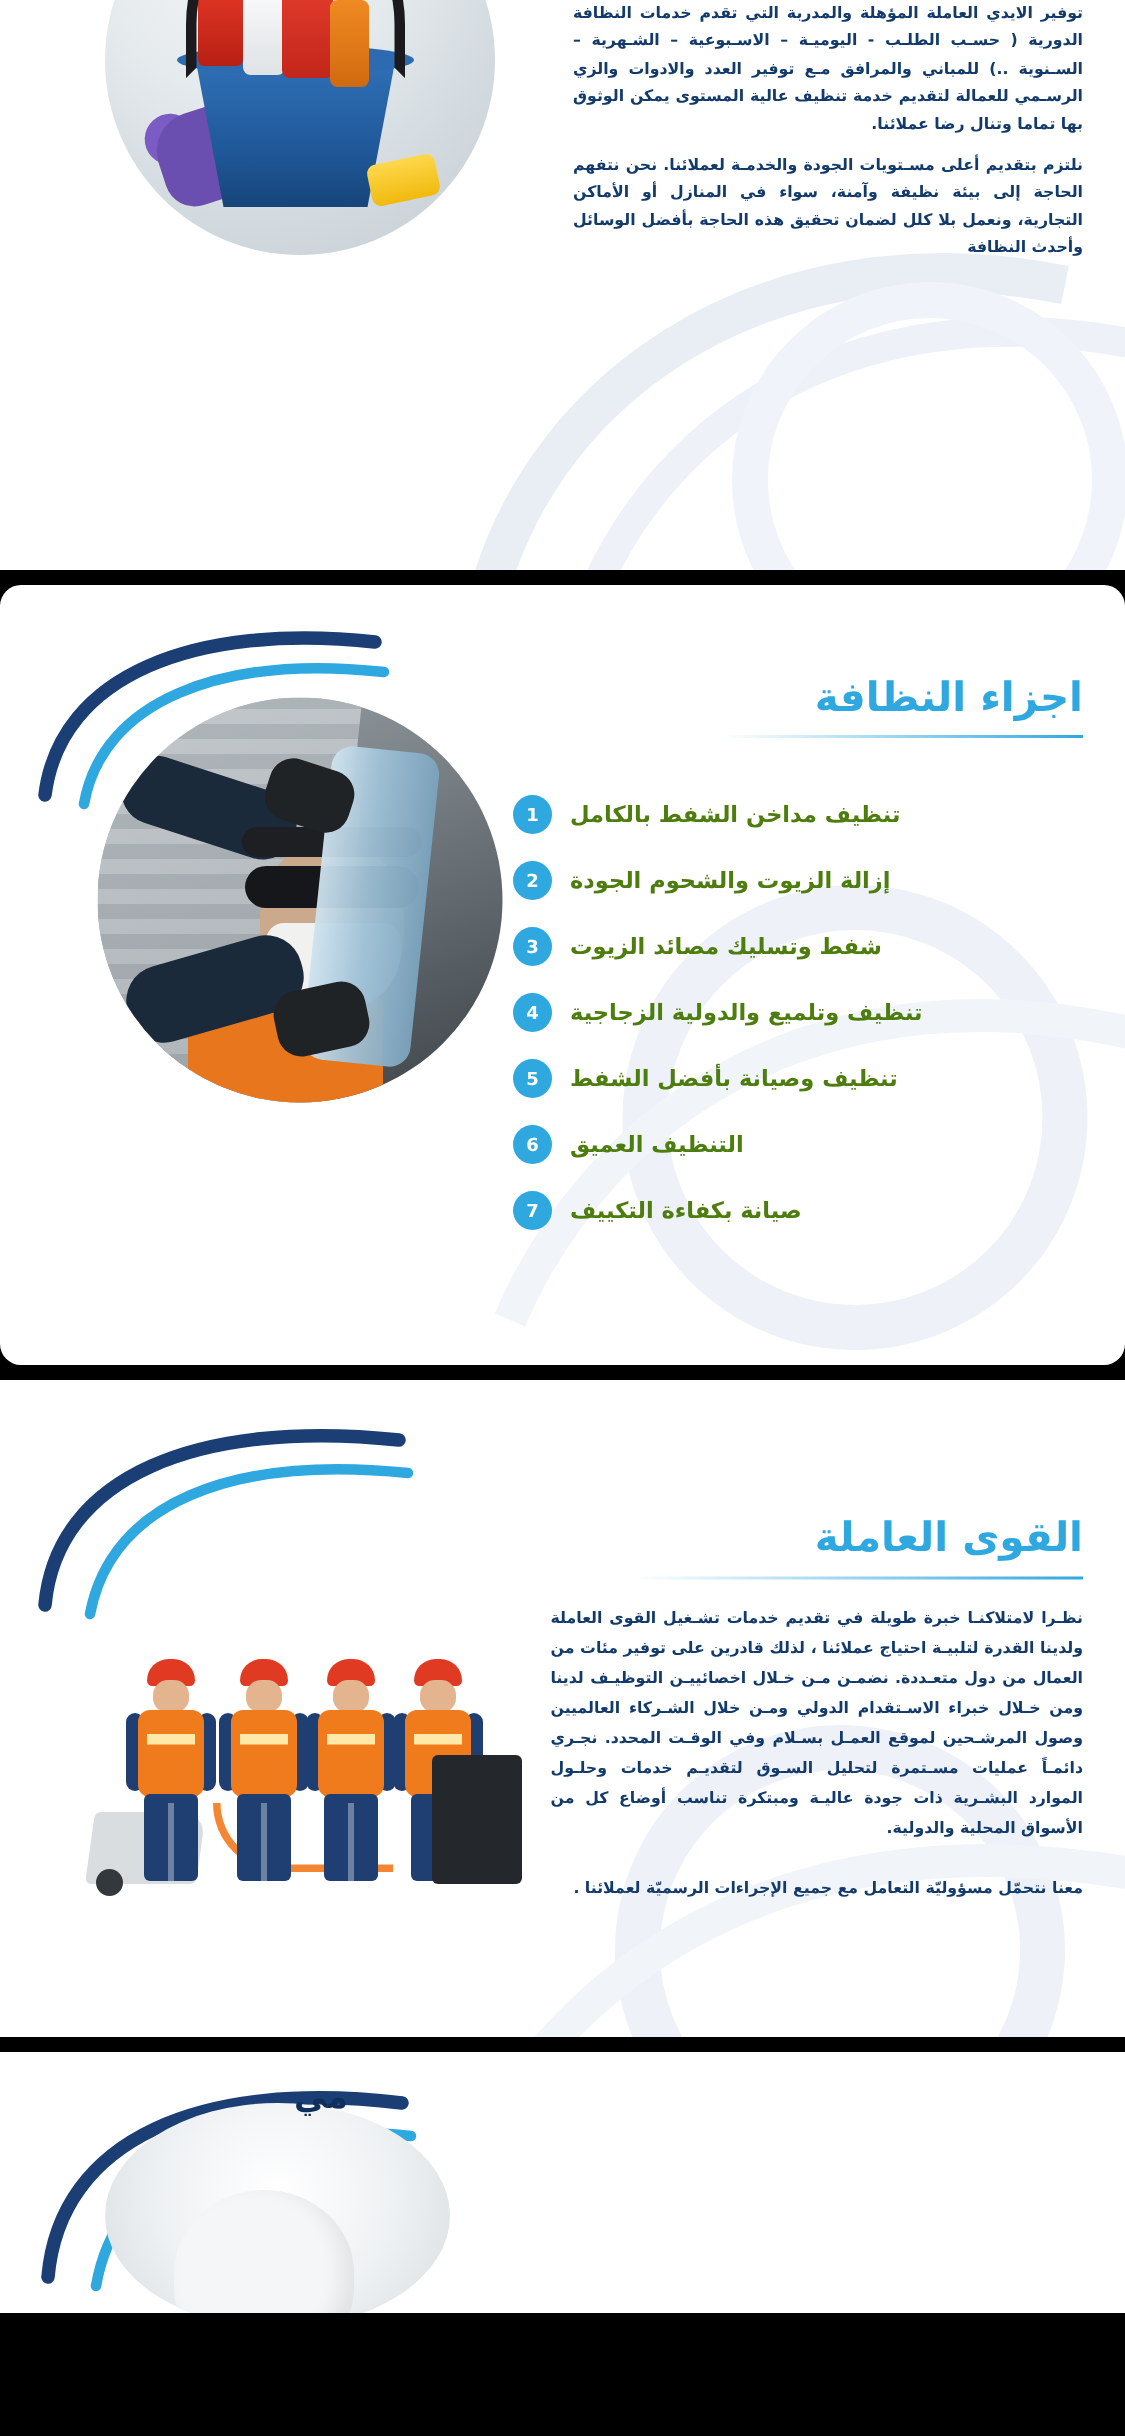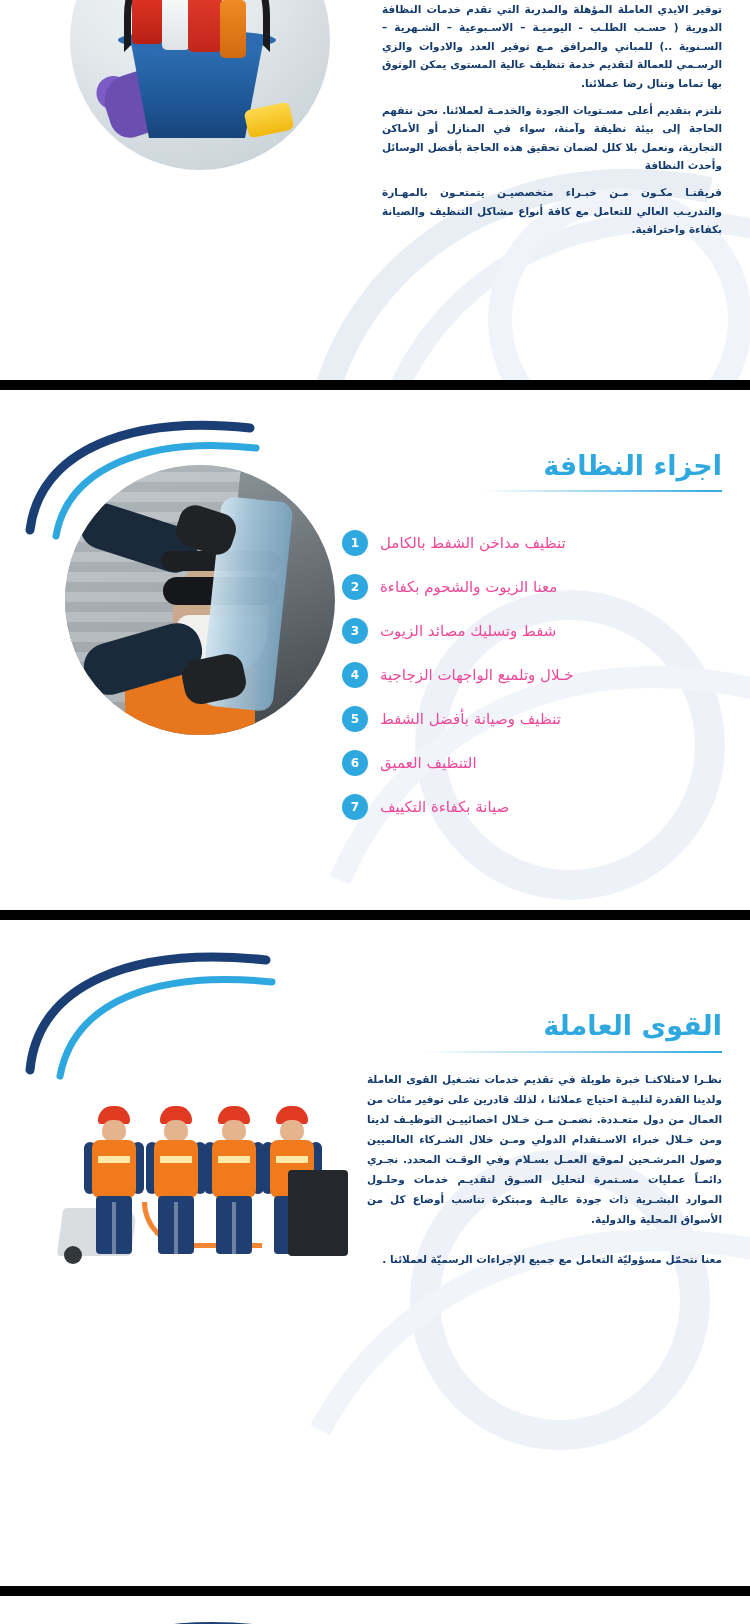--- a/index.html
+++ b/index.html
@@ -107,21 +107,21 @@
   .p1-text p {
     color: #123a6b;
     font-size: 10.5px;
     line-height: 1.75;
     text-align: justify;
     margin-bottom: 9px;
     font-weight: 700;
   }
 
   
-  .page2 { height: 520px; }
+  .page2 { height: 520px; border-radius: 14px; }
   .sec-title {
     position: absolute;
     right: 28px;
     color: #2fa8e0;
     font-size: 27px;
     font-weight: 700;
     letter-spacing: 0px;
   }
   .p2-title { top: 60px; }
   .title-rule {
@@ -212,28 +212,28 @@
     border-radius: 50%;
     background: #2fa8e0;
     color: #fff;
     font-size: 12px;
     font-weight: 700;
     display: flex;
     align-items: center;
     justify-content: center;
   }
   .list-label {
-    color: #ec4899;
+    color: #4d7c0f;
     font-size: 15px;
-    font-weight: 400;
+    font-weight: 700;
     text-align: right;
   }
 
   
-  .page3 { height: 666px; }
+  .page3 { height: 438px; }
   .p3-title { top: 90px; }
   .p3-rule { top: 131px; width: 300px; }
   .p3-text {
     position: absolute;
     top: 150px; right: 28px;
     width: 355px;
     z-index: 4;
   }
   .p3-text p {
     color: #123a6b;
@@ -380,21 +380,20 @@
     <div class="bot white"></div>
     <div class="bot red"></div>
     <div class="bot orange"></div>
     <div class="handle"></div>
     <div class="sponge"></div>
   </div>
 
   <div class="p1-text">
     <p>توفير الايدي العاملة المؤهلة والمدربة التي تقدم خدمات النظافة الدورية ( حسـب الطلـب - اليوميـة – الاسـبوعية – الشـهرية – السـنوية ..) للمباني والمرافق مـع توفير العدد والادوات والزي الرسـمي للعمالة لتقديم خدمة تنظيف عالية المستوى يمكن الوثوق بها تماما وتنال رضا عملائنا.</p>
     <p>نلتزم بتقديم أعلى مسـتويات الجودة والخدمـة لعملائنا. نحن نتفهم الحاجة إلى بيئة نظيفة وآمنة، سواء في المنازل أو الأماكن التجارية، ونعمل بلا كلل لضمان تحقيق هذه الحاجة بأفضل الوسائل وأحدث النظافة</p>
-    <p>فريقنـا مكـون مـن خبـراء متخصصيـن يتمتعـون بالمهـارة والتدريـب العالي للتعامل مع كافة أنواع مشاكل التنظيف والصيانة بكفاءة واحترافية.</p>
   </div>
 </section>
 
 <div class="gap"></div>
 
 <section class="page page2">
   <div class="wm" style="left:20px;top:20px;">
     <svg width="330" height="130" viewBox="0 0 330 130">
       <path d="M10,120 C20,40 110,5 230,18" fill="none" stroke="#1b3f74" stroke-width="9" stroke-linecap="round"></path>
       <path d="M36,126 C48,58 126,26 236,38" fill="none" stroke="#2fa8e0" stroke-width="7" stroke-linecap="round"></path>
@@ -425,29 +424,29 @@
     <div class="hand-g hand2"></div>
   </div>
 
   <div class="list">
     <div class="list-row">
       <span class="badge">1</span>
       <span class="list-label">تنظيف مداخن الشفط بالكامل</span>
     </div>
     <div class="list-row">
       <span class="badge">2</span>
-      <span class="list-label">معنا الزيوت والشحوم بكفاءة</span>
+      <span class="list-label">إزالة الزيوت والشحوم الجودة</span>
     </div>
     <div class="list-row">
       <span class="badge">3</span>
       <span class="list-label">شفط وتسليك مصائد الزيوت</span>
     </div>
     <div class="list-row">
       <span class="badge">4</span>
-      <span class="list-label">خـلال وتلميع الواجهات الزجاجية</span>
+      <span class="list-label">تنظيف وتلميع والدولية الزجاجية</span>
     </div>
     <div class="list-row">
       <span class="badge">5</span>
       <span class="list-label">تنظيف وصيانة بأفضل الشفط</span>
     </div>
     <div class="list-row">
       <span class="badge">6</span>
       <span class="list-label">التنظيف العميق</span>
     </div>
     <div class="list-row">

